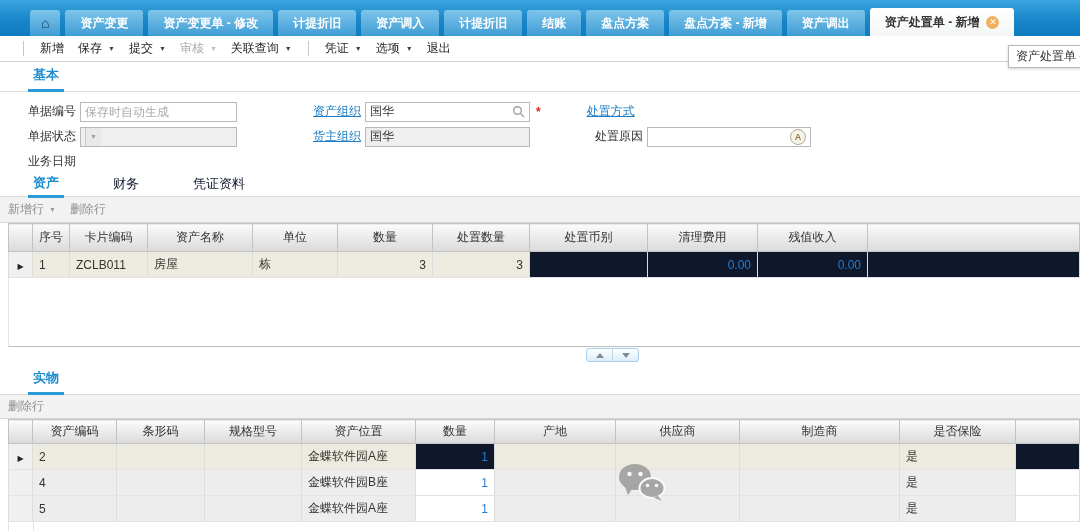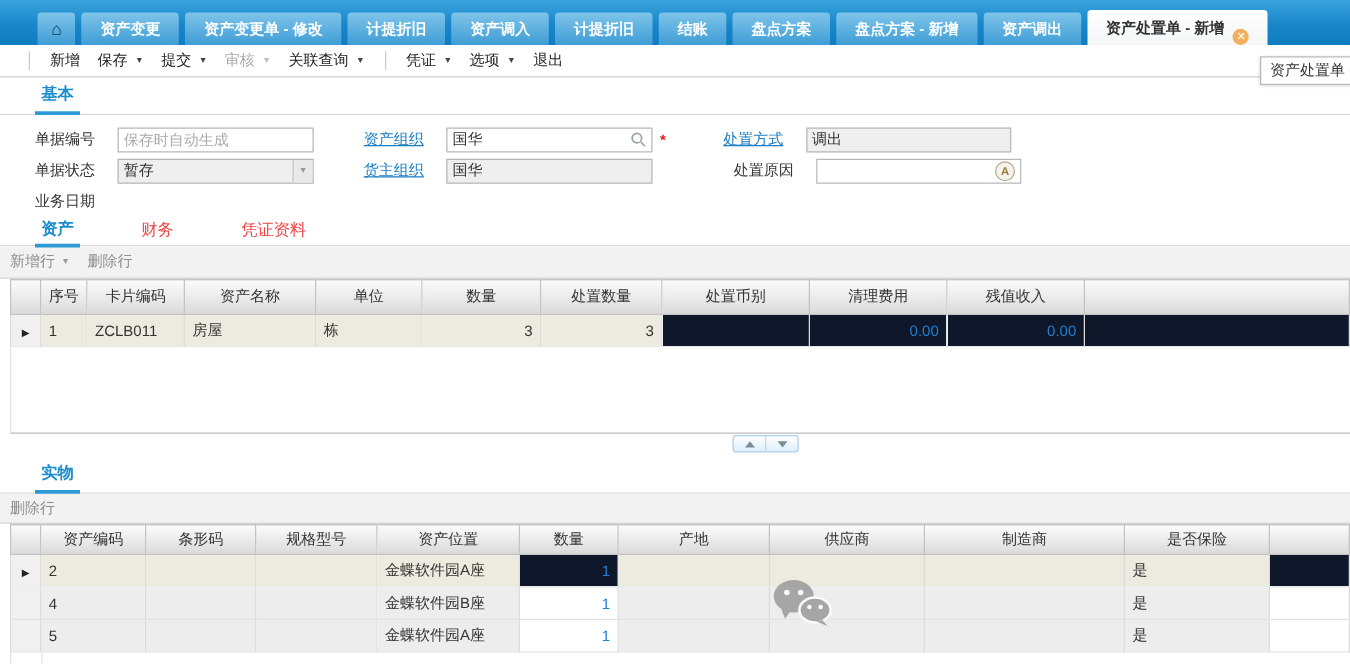--- a/index.html
+++ b/index.html
@@ -7,21 +7,21 @@
        font-family:"Liberation Sans","DejaVu Sans",sans-serif;font-size:12px;color:#333}
   .page{position:relative;width:1080px;height:531px}
 
   
   .tabbar{height:36px;background:linear-gradient(180deg,#3aa4de 0%,#1886c9 55%,#0f7cc0 100%);
           display:flex;align-items:flex-end;padding-left:30px;box-sizing:border-box;white-space:nowrap}
   .tab{height:26px;line-height:26px;padding:0 15px;margin-right:5px;border-radius:3px 3px 0 0;
        background:linear-gradient(180deg,#7ec4ea,#3f9dd5);color:#fff;font-weight:bold;font-size:12px;cursor:pointer}
   .tab.home{padding:0 11px;font-size:14px;color:#15344b}
   .tab.active{background:linear-gradient(180deg,#ffffff,#f4f6f7);color:#333;height:28px;line-height:28px;
-              display:flex;align-items:flex-end;gap:7px}
+              display:flex;align-items:center;gap:7px}
   .close-dot{width:13px;height:13px;border-radius:50%;background:#f2b05e;color:#fff;font-size:9px;
              line-height:13px;text-align:center;font-weight:bold;cursor:pointer}
 
   
   .main-toolbar{height:26px;border-bottom:1px solid #d0d0d0;background:#fff;display:flex;align-items:center;
                 padding-left:14px;box-sizing:border-box}
   .tb-sep{width:1px;height:15px;background:#c9c9c9;margin:0 9px}
   .tb-item{display:flex;align-items:center;margin:0 7px;cursor:pointer;color:#222}
   .tb-item.disabled{color:#a9a9a9}
   .caret{font-size:7px;margin-left:6px;color:#444}
@@ -35,40 +35,40 @@
   
   .section-head{height:29px;border-bottom:1px solid #dcdcdc;padding-left:28px;display:flex;align-items:flex-end}
   .section-title{display:inline-block;height:25px;line-height:22px;border-bottom:3px solid #2d9ad8;
                  color:#1b8ccd;font-weight:bold;font-size:13px;padding:0 5px;margin-bottom:-1px}
 
   
   .form{height:82px;padding-top:7px;box-sizing:border-box}
   .form-row{height:25px;display:flex;align-items:center}
   .lbl{width:48px;margin-left:28px;white-space:nowrap}
   .lbl.link{color:#1a7dc4;text-decoration:underline;cursor:pointer}
-  .lbl.c2{margin-left:40px}
+  .lbl.c2{margin-left:76px}
   .lbl.c3{margin-left:55px;width:48px}
   .fld{height:20px;border:1px solid #b8b8b8;background:#fff;display:flex;align-items:center;
-       padding:0 4px;box-sizing:border-box;margin-left:18px}
+       padding:0 4px;box-sizing:border-box;margin-left:4px}
   .fld input{border:none;outline:none;width:100%;font:inherit;color:#333;background:transparent;padding:0}
   .fld input::placeholder{color:#aaa}
   .fld.disabled{background:#efefef;color:#333}
   .w1{width:157px}.w2{width:165px}.w3{width:164px}
   .req{color:#e02020;margin-left:6px;font-weight:bold}
   .dd-btn{width:15px;height:18px;background:#e9e9e9;border-left:1px solid #c8c8c8;margin-right:-4px;
           display:flex;align-items:center;justify-content:center;color:#9a9a9a;font-size:7px}
   .cal{width:13px;height:15px;border:1px solid #9a9a9a;border-radius:2px;background:#fff;position:relative;flex:none;cursor:pointer}
   .cal::before{content:"";position:absolute;top:0;left:0;right:0;height:4px;background:#d23b2e}
   .cal::after{content:"1";position:absolute;top:4px;left:0;right:0;text-align:center;font-size:8px;font-weight:bold;color:#222}
   .lang{width:14px;height:14px;border-radius:50%;border:1px solid #b5ab90;background:#f6f3ec;color:#9c7c35;
         font-size:9px;font-weight:bold;display:flex;align-items:center;justify-content:center;flex:none;cursor:pointer}
 
   
   .subtabs{height:22px;border-bottom:1px solid #dcdcdc;padding-left:28px;display:flex;align-items:center}
-  .subtab{height:21px;line-height:18px;padding:0 5px;margin-right:44px;font-size:13px;color:#ef4444;cursor:pointer}
+  .subtab{height:21px;line-height:18px;padding:0 5px;margin-right:44px;font-size:13px;color:#0f172a;cursor:pointer}
   .subtab.active{color:#1b8ccd;font-weight:bold;border-bottom:3px solid #2d9ad8;margin-bottom:-1px}
 
   
   .grid-band{background:#f2f2f2;border-bottom:1px solid #d8d8d8;display:flex;align-items:center;
              padding-left:8px;color:#8f8f8f}
   .gb1{height:25px}.gb2{height:23px}
   .gb-item{margin-right:6px;display:flex;align-items:center;cursor:pointer}
   .gb-item .caret{color:#9a9a9a;margin-left:5px;margin-right:8px}
 
   
@@ -183,28 +183,24 @@
       <span class="lbl link c2">资产组织</span>
       <span class="fld w2">
         <input value="国华" style="">
         <svg class="mag" width="13" height="13" viewBox="0 0 13 13">
             <circle cx="5.5" cy="5.5" r="3.8" fill="none" stroke="#9aa4ab" stroke-width="1.4"></circle>
             <line x1="8.6" y1="8.6" x2="12" y2="12" stroke="#9aa4ab" stroke-width="1.4"></line>
           </svg>
       </span>
       <span class="req">*</span>
       <span class="lbl link c3" style="margin-left:46px">处置方式</span>
-      <span class="fld w3 disabled">
-          <span>调出</span>
-        </span>
     </div>
     <div class="form-row">
       <span class="lbl">单据状态</span>
       <span class="fld w1 disabled">
-        <span style="flex:1">暂存</span>
         <span class="dd-btn">▼</span>
       </span>
       <span class="lbl link c2">货主组织</span>
       <span class="fld w2 disabled">
           <span>国华</span>
         </span>
       <span class="lbl c3" style="margin-left:65px">处置原因</span>
       <span class="fld w3">
         <input value="" style="">
         <span class="lang">A</span>

